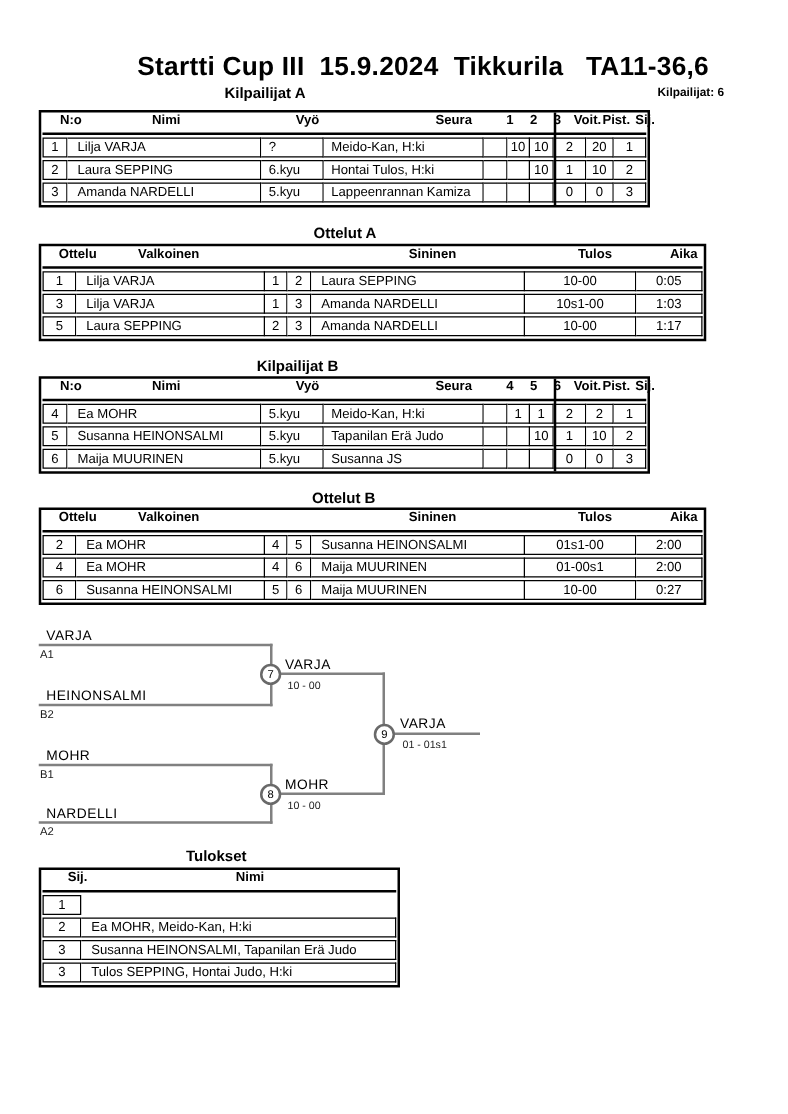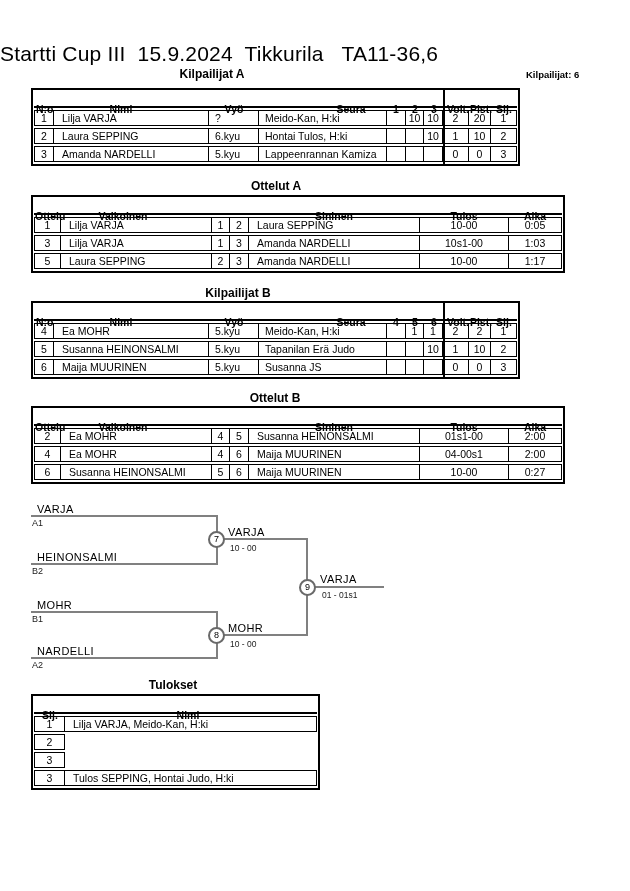--- a/index.html
+++ b/index.html
@@ -2,33 +2,33 @@
 <html><head>
 <meta charset="utf-8">
 <style>
   html,body { margin:0; padding:0; background:#fff; }
   #page {
     position:relative; width:630px; height:891px; background:#fff;
     font-family:"Liberation Sans", sans-serif; color:#000; overflow:hidden;
   }
   .abs { position:absolute; }
   #main-title {
-    position:absolute; left:0; right:0; top:42px; text-align:left;
-    font-size:21px; font-weight:normal; white-space:pre; letter-spacing:0.2px;
+    position:absolute; left:0; right:0; top:42px; text-align:center;
+    font-size:21px; font-weight:bold; white-space:pre; letter-spacing:0.2px;padding-left:47px;
   }
   #competitors-count { position:absolute; left:526px; top:69px; font-size:9.5px;font-weight:bold; }
   .sec-title {
     position:absolute; transform:translateX(-50%);
     font-size:12px; font-weight:bold; white-space:nowrap;
   }
   
   .jt { position:absolute; border:2px solid #000; background:#fff; padding:0 1px 2px 1px; }
   .jt .hdr { position:relative; height:16px; border-bottom:2px solid #000; }
   .jt .hdr span {
-    position:absolute; top:13px; line-height:13px; font-size:10.5px; font-weight:bold; white-space:nowrap;
+    position:absolute; top:0; line-height:13px; font-size:10.5px; font-weight:bold; white-space:nowrap;margin-left:12px;
   }
   .jt .hdr span.ctr { transform:translateX(-50%); }
   .jt .row { display:flex; margin-top:2px; }
   .jt .cell {
     box-sizing:border-box; border:1px solid #000; border-left:none;
     height:16px; line-height:14px; font-size:10.5px;
     white-space:nowrap; overflow:hidden; background:#fff;
   }
   .jt .row .cell:first-child { border-left:1px solid #000; }
   .tc { text-align:center; }
@@ -239,21 +239,21 @@
           <div class="cell ot-c4 tl">Susanna HEINONSALMI</div>
           <div class="cell ot-c5 tc">01s1-00</div>
           <div class="cell ot-c6 tc">2:00</div>
         </div>
         <div class="row">
           <div class="cell ot-c0 tc">4</div>
           <div class="cell ot-c1 tl">Ea MOHR</div>
           <div class="cell ot-c2 tc">4</div>
           <div class="cell ot-c3 tc">6</div>
           <div class="cell ot-c4 tl">Maija MUURINEN</div>
-          <div class="cell ot-c5 tc">04-00s1</div>
+          <div class="cell ot-c5 tc">01-00s1</div>
           <div class="cell ot-c6 tc">2:00</div>
         </div>
         <div class="row">
           <div class="cell ot-c0 tc">6</div>
           <div class="cell ot-c1 tl">Susanna HEINONSALMI</div>
           <div class="cell ot-c2 tc">5</div>
           <div class="cell ot-c3 tc">6</div>
           <div class="cell ot-c4 tl">Maija MUURINEN</div>
           <div class="cell ot-c5 tc">10-00</div>
           <div class="cell ot-c6 tc">0:27</div>
@@ -299,27 +299,28 @@
 
   <div class="jt" style="left:31px;top:694px">
     <div class="hdr w283">
       <span class="ctr" style="left:16px">Sij.</span>
       <span class="ctr" style="left:154px">Nimi</span>
     </div>
     <div>
 
     <div class="row">
           <div class="cell tu-c0 tc">1</div>
-          <div class="cell tu-c1 tl">Lilja VARJA, Meido-Kan, H:ki</div>
         </div>
         <div class="row">
           <div class="cell tu-c0 tc">2</div>
+          <div class="cell tu-c1 tl">Ea MOHR, Meido-Kan, H:ki</div>
         </div>
         <div class="row">
           <div class="cell tu-c0 tc">3</div>
+          <div class="cell tu-c1 tl">Susanna HEINONSALMI, Tapanilan Erä Judo</div>
         </div>
         <div class="row">
           <div class="cell tu-c0 tc">3</div>
           <div class="cell tu-c1 tl">Tulos SEPPING, Hontai Judo, H:ki</div>
         </div>
       </div>
   </div>
 
 </div>
 

